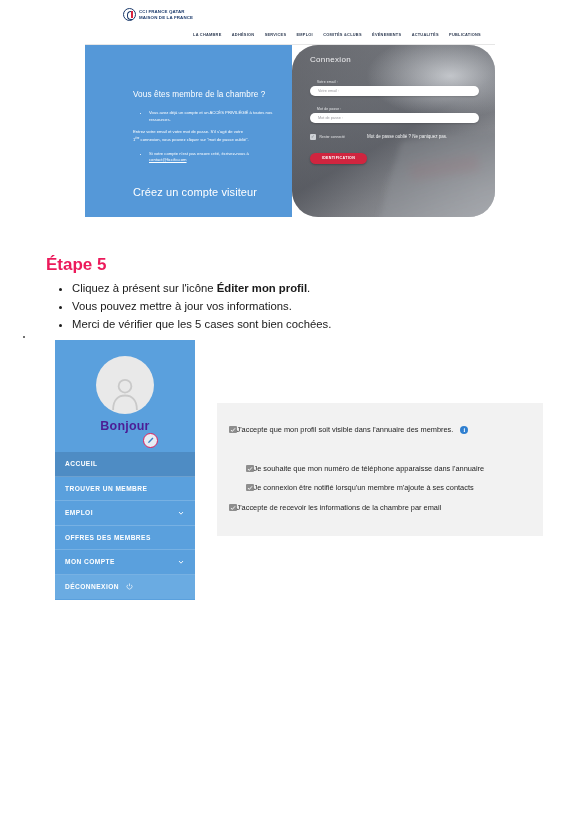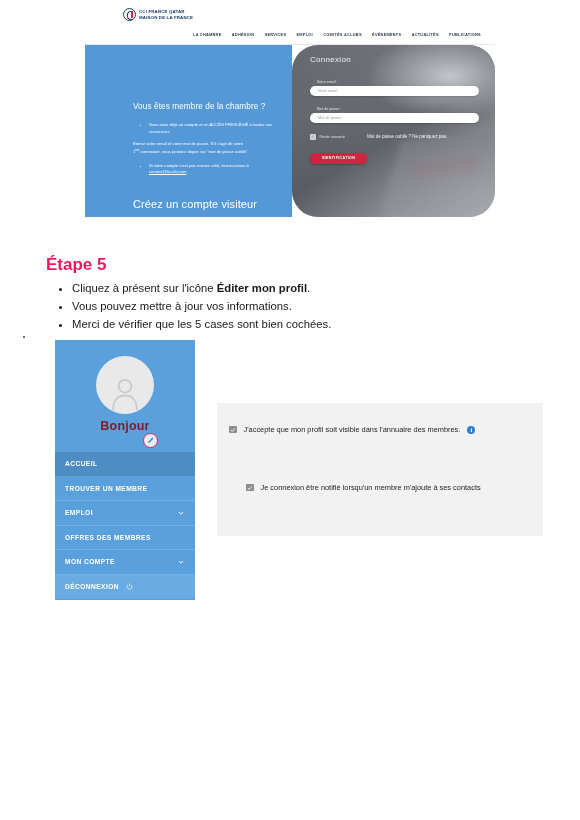--- a/index.html
+++ b/index.html
@@ -67,21 +67,21 @@
   }
   .hero-right:after {
     content:""; position:absolute; left:48%; top:52%; width:58%; height:62%;
     background: linear-gradient(165deg, rgba(120,123,129,.85), rgba(168,171,176,.75));
     transform: skewX(-22deg) rotate(-7deg); filter: blur(3px);
   }
   .kbd-glow {
     position:absolute; left:58%; top:66%; width:34%; height:10%;
     background: rgba(200,60,70,.35); filter: blur(4px); transform: rotate(-8deg);
   }
-  .hero-left-inner { position: absolute; left: 48px; top: 45px; right: 14px; margin-top: 12px; }
+  .hero-left-inner { position: absolute; left: 48px; top: 45px; right: 14px; }
   .hero-h {
     color: #ffffff; font-size: 8.2px; font-weight: normal; margin: 0 0 11px 0;
     letter-spacing: .1px;
   }
   .hero-ul { margin: 0 0 0 8px; padding: 0 0 0 8px; }
   .hero-ul li { color: #ffffff; font-size: 4.2px; line-height: 1.55; margin-bottom: 1px; }
   .hero-p {
     color: #ffffff; font-size: 4.2px; line-height: 1.6; margin: 6px 0 7px 0;
   }
   .hero-p sup { font-size: 2.8px; }
@@ -140,21 +140,21 @@
   }
   .sb-top { position: relative; height: 112px; }
   .avatar {
     position: absolute; left: 50%; top: 16px; transform: translateX(-50%);
     width: 58px; height: 58px; border-radius: 50%; background: #e9e9e9;
     display: flex; align-items: flex-end; justify-content: center; overflow: hidden;
   }
   .avatar svg { width: 34px; height: 34px; margin-bottom: 4px; }
   .bonjour {
     position: absolute; left: 0; right: 0; top: 79px; text-align: center;
-    color: #7f1d1d; font-size: 12.5px; font-weight: bold; letter-spacing: .2px;
+    color: #4c1d95; font-size: 12.5px; font-weight: bold; letter-spacing: .2px;
   }
   .edit-badge {
     position: absolute; left: 88px; top: 93px; width: 15px; height: 15px;
     border-radius: 50%; border: 1.6px solid #e0215c; background: #e8eef5;
     display: flex; align-items: center; justify-content: center;
   }
   .edit-badge svg { width: 9px; height: 9px; }
 
   .sb-item {
     height: 24.5px; display: flex; align-items: center; padding-left: 10px;
@@ -179,21 +179,21 @@
   .cb-row.r1 { left: 12px; top: 22px; }
   .cb-row.r2 { left: 29px; top: 42px; }
   .cb-row.r3 { left: 29px; top: 61px; }
   .cb-row.r4 { left: 29px; top: 80px; }
   .cb-row.r5 { left: 12px; top: 100px; }
   .cbox {
     width: 7.5px; height: 7.5px; background: #8e8e8e; border-radius: 1px;
     flex: none; display: flex; align-items: center; justify-content: center;
   }
   .cbox svg { width: 6px; height: 6px; }
-  .cb-text { font-size: 7.4px; color: #232323; margin-left: 7px; white-space: nowrap; }
+  .cb-text { font-size: 7.4px; color: #232323; white-space: nowrap; }
   .info-icon {
     width: 8px; height: 8px; border-radius: 50%; background: #2f7fd0;
     color: #fff; font-size: 6px; font-weight: bold; margin-left: 7px;
     display: flex; align-items: center; justify-content: center; font-family: "Liberation Serif", serif;
   }
 </style>
 </head>
 <body>
 
 <div class="page">
@@ -333,26 +333,42 @@
       <span class="cbox">
         <svg viewBox="0 0 10 10">
             <path d="M1.6 5 L3.8 7.4 L8.4 2.2" fill="none" stroke="#ffffff" stroke-width="1.5"></path>
           </svg>
       </span>
       <span class="cb-text">J'accepte que mon profil soit visible dans l'annuaire des membres.</span>
       <span class="info-icon">i</span>
     </div>
 
 
+    <div class="cb-row r3">
+      <span class="cbox">
+        <svg viewBox="0 0 10 10">
+            <path d="M1.6 5 L3.8 7.4 L8.4 2.2" fill="none" stroke="#ffffff" stroke-width="1.5"></path>
+          </svg>
+      </span>
+      <span class="cb-text">Je souhaite que mon numéro de téléphone apparaisse dans l'annuaire</span>
+    </div>
 
     <div class="cb-row r4">
       <span class="cbox">
         <svg viewBox="0 0 10 10">
             <path d="M1.6 5 L3.8 7.4 L8.4 2.2" fill="none" stroke="#ffffff" stroke-width="1.5"></path>
           </svg>
       </span>
       <span class="cb-text">Je connexion être notifié lorsqu'un membre m'ajoute à ses contacts</span>
     </div>
 
+    <div class="cb-row r5">
+      <span class="cbox">
+        <svg viewBox="0 0 10 10">
+            <path d="M1.6 5 L3.8 7.4 L8.4 2.2" fill="none" stroke="#ffffff" stroke-width="1.5"></path>
+          </svg>
+      </span>
+      <span class="cb-text">J'accepte de recevoir les informations de la chambre par email</span>
+    </div>
 
   </div>
 
 </div>
 
 </body></html>

